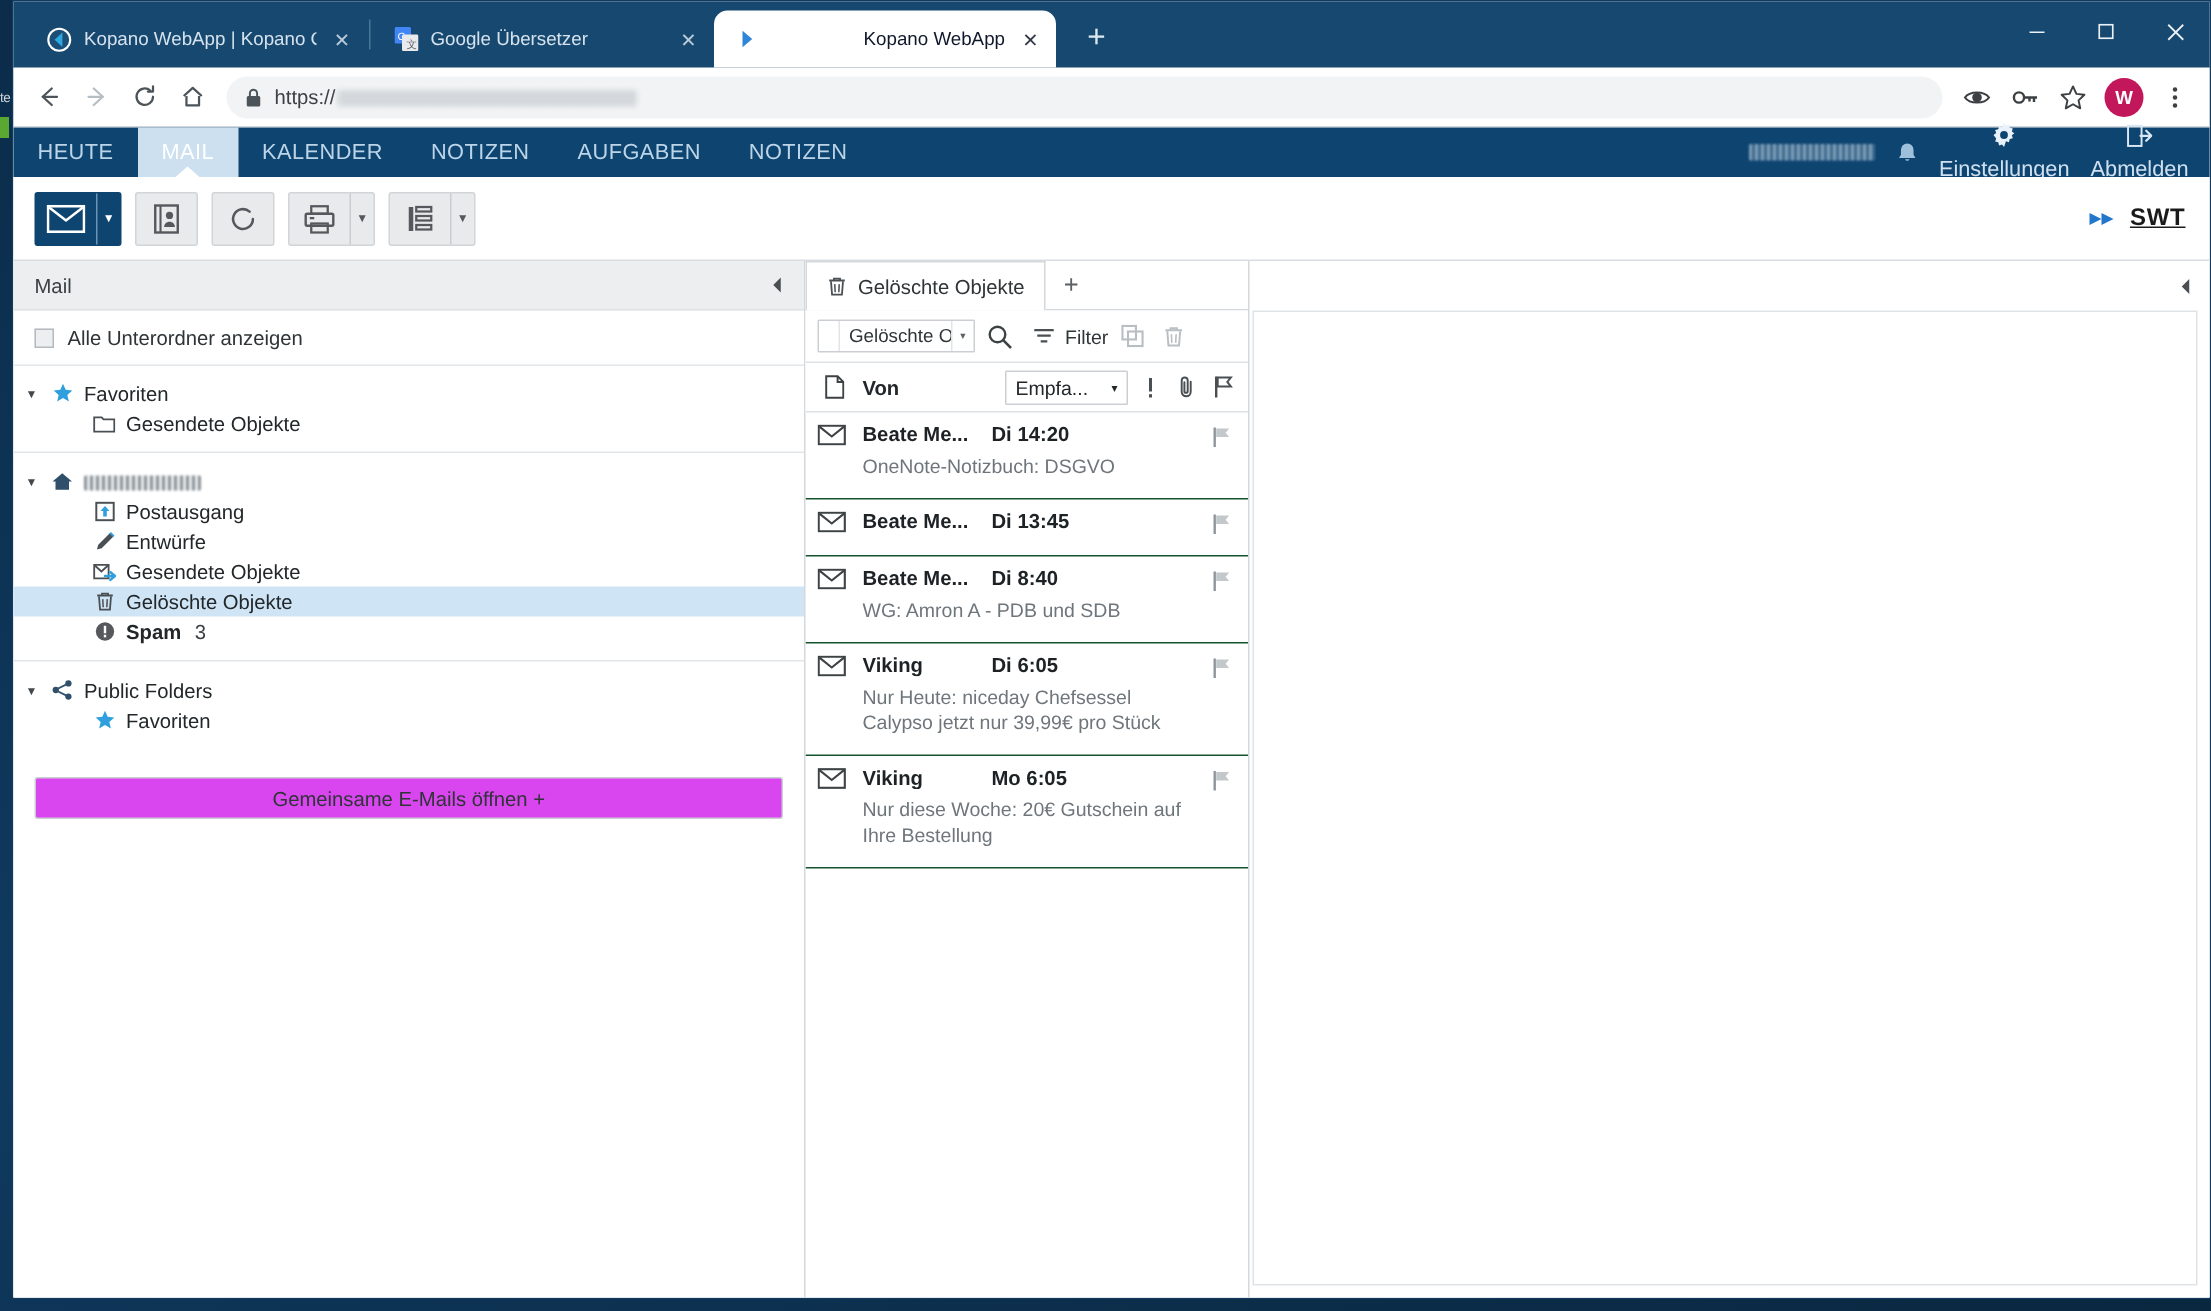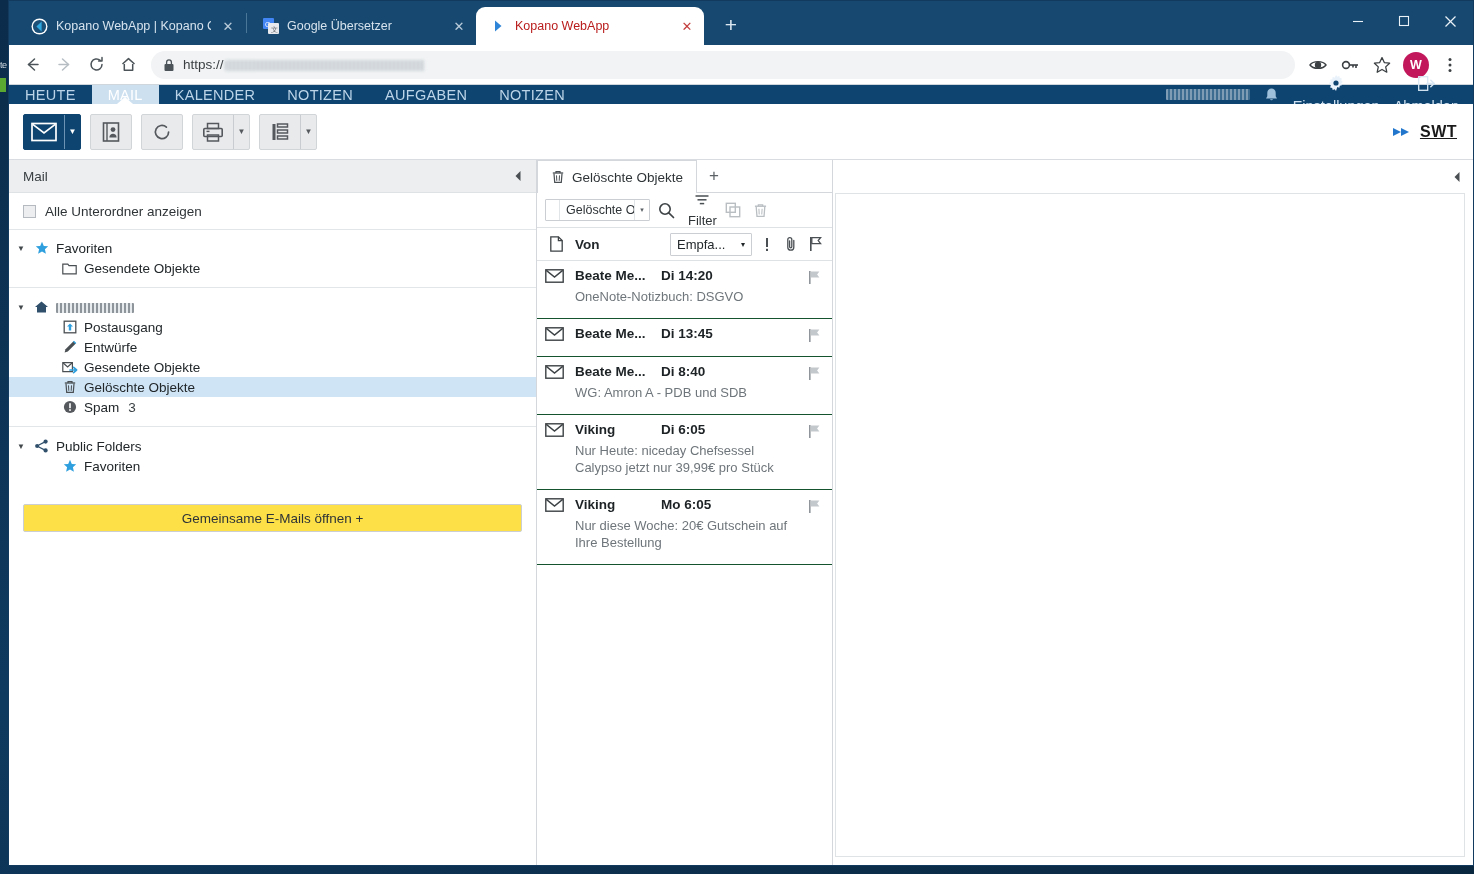--- a/index.html
+++ b/index.html
@@ -41,21 +41,21 @@
   }
   .tab {
     height: 38px; width: 228px;
     display: flex; align-items: center; gap: 8px;
     padding: 0 8px 0 14px;
     color: #d6e3ee; font-size: 13px;
     position: relative;
     border-top-left-radius: 9px; border-top-right-radius: 9px;
   }
   .tab.inactive { background: transparent; }
-  .tab.active { background: #fff; color: #b91c1c; }
+  .tab.active { background: #fff; color: #0f172a; text-align: right; }
   .tab-fav {
     width: 17px; height: 17px; flex: 0 0 17px;
     display: flex; align-items: center; justify-content: center;
   }
   .tab-title {
     flex: 1; white-space: nowrap; overflow: hidden;
     text-overflow: clip; font-size: 12.5px;
   }
   .tab-close {
     width: 18px; height: 18px; flex: 0 0 18px;
@@ -117,21 +117,21 @@
     font-size: 12.5px; font-weight: 600;
     display: flex; align-items: center; justify-content: center;
     margin: 0 4px;
   }
 
   
   #app { flex: 1; display: flex; flex-direction: column; background: #fff; min-height: 0; }
 
   
   .knav {
-    height: 19px; background: #0e4470;
+    height: 33px; background: #0e4470;
     display: flex; align-items: stretch; position: relative;
   }
   .knav-item {
     padding: 0 16px; display: flex; align-items: center;
     color: #bcd4e8; font-size: 14.5px; letter-spacing: .3px;
     position: relative;
   }
   .knav-item.active { background: #cde0f0; color: #fff; }
   .knav-item.active::after {
     content: ""; position: absolute; left: 50%; bottom: -0px;
@@ -226,32 +226,32 @@
     width: 12px; flex: 0 0 12px; color: #42484c; font-size: 8px;
     display: flex; align-items: center; justify-content: center;
     margin-left: -16px;
   }
   .trow.child { padding-left: 52px; }
   .ticon {
     width: 17px; flex: 0 0 17px;
     display: flex; align-items: center; justify-content: center;
   }
   .tlabel { color: #22272a; }
-  .tlabel.bold { font-weight: 400; }
+  .tlabel.bold { font-weight: 700; }
   .tcount { color: #3a4043; margin-left: 3px; }
   .home-blur {
     display: inline-block; width: 78px; height: 10px;
     background: repeating-linear-gradient(90deg,
       #8e959b 0px,#8e959b 2px,#e7eaec 2px,#e7eaec 4px);
     filter: blur(.6px); border-radius: 1px;
     position: relative; top: 1px;
   }
   .shared-btn {
     margin: 10px 14px 0 14px; height: 28px;
-    background: #fde047; border: 1px solid #cbcfd3;
+    background: #d946ef; border: 1px solid #cbcfd3;
     display: flex; align-items: center; justify-content: center;
     font-size: 13.5px; color: #2f3437; border-radius: 2px;
   }
 
   
   .pane-mid {
     width: 296px; flex: 0 0 296px;
     display: flex; flex-direction: column;
     border-right: 1px solid #d4d8dc; min-height: 0;
   }
@@ -284,21 +284,21 @@
     max-width: 74px; overflow: hidden; white-space: nowrap;
   }
   .scopesel .arr {
     width: 15px; border-left: 1px solid #e2e5e8;
     display: flex; align-items: center; justify-content: center;
     font-size: 7px; color: #5b6165; height: 100%;
   }
   .srch-ico { width: 24px; display: flex; align-items: center; justify-content: center; color: #3d4245; }
   .filter-btn {
     display: flex; align-items: center; gap: 6px;
-    margin-left: 6px; font-size: 13px; color: #2f3437; flex-direction: column;
+    margin-left: 6px; font-size: 13px; color: #2f3437;
   }
   .mini-ico { width: 24px; display: flex; align-items: center; justify-content: center; color: #b9bec2; }
 
   .colhead {
     height: 33px; display: flex; align-items: center;
     padding: 0 8px; gap: 6px;
     border-bottom: 1px solid #dfe2e5; background: #fff;
     font-size: 13.5px; color: #22272a;
   }
   .ch-icon { width: 22px; display: flex; align-items: center; justify-content: center; color: #3d4245; }

